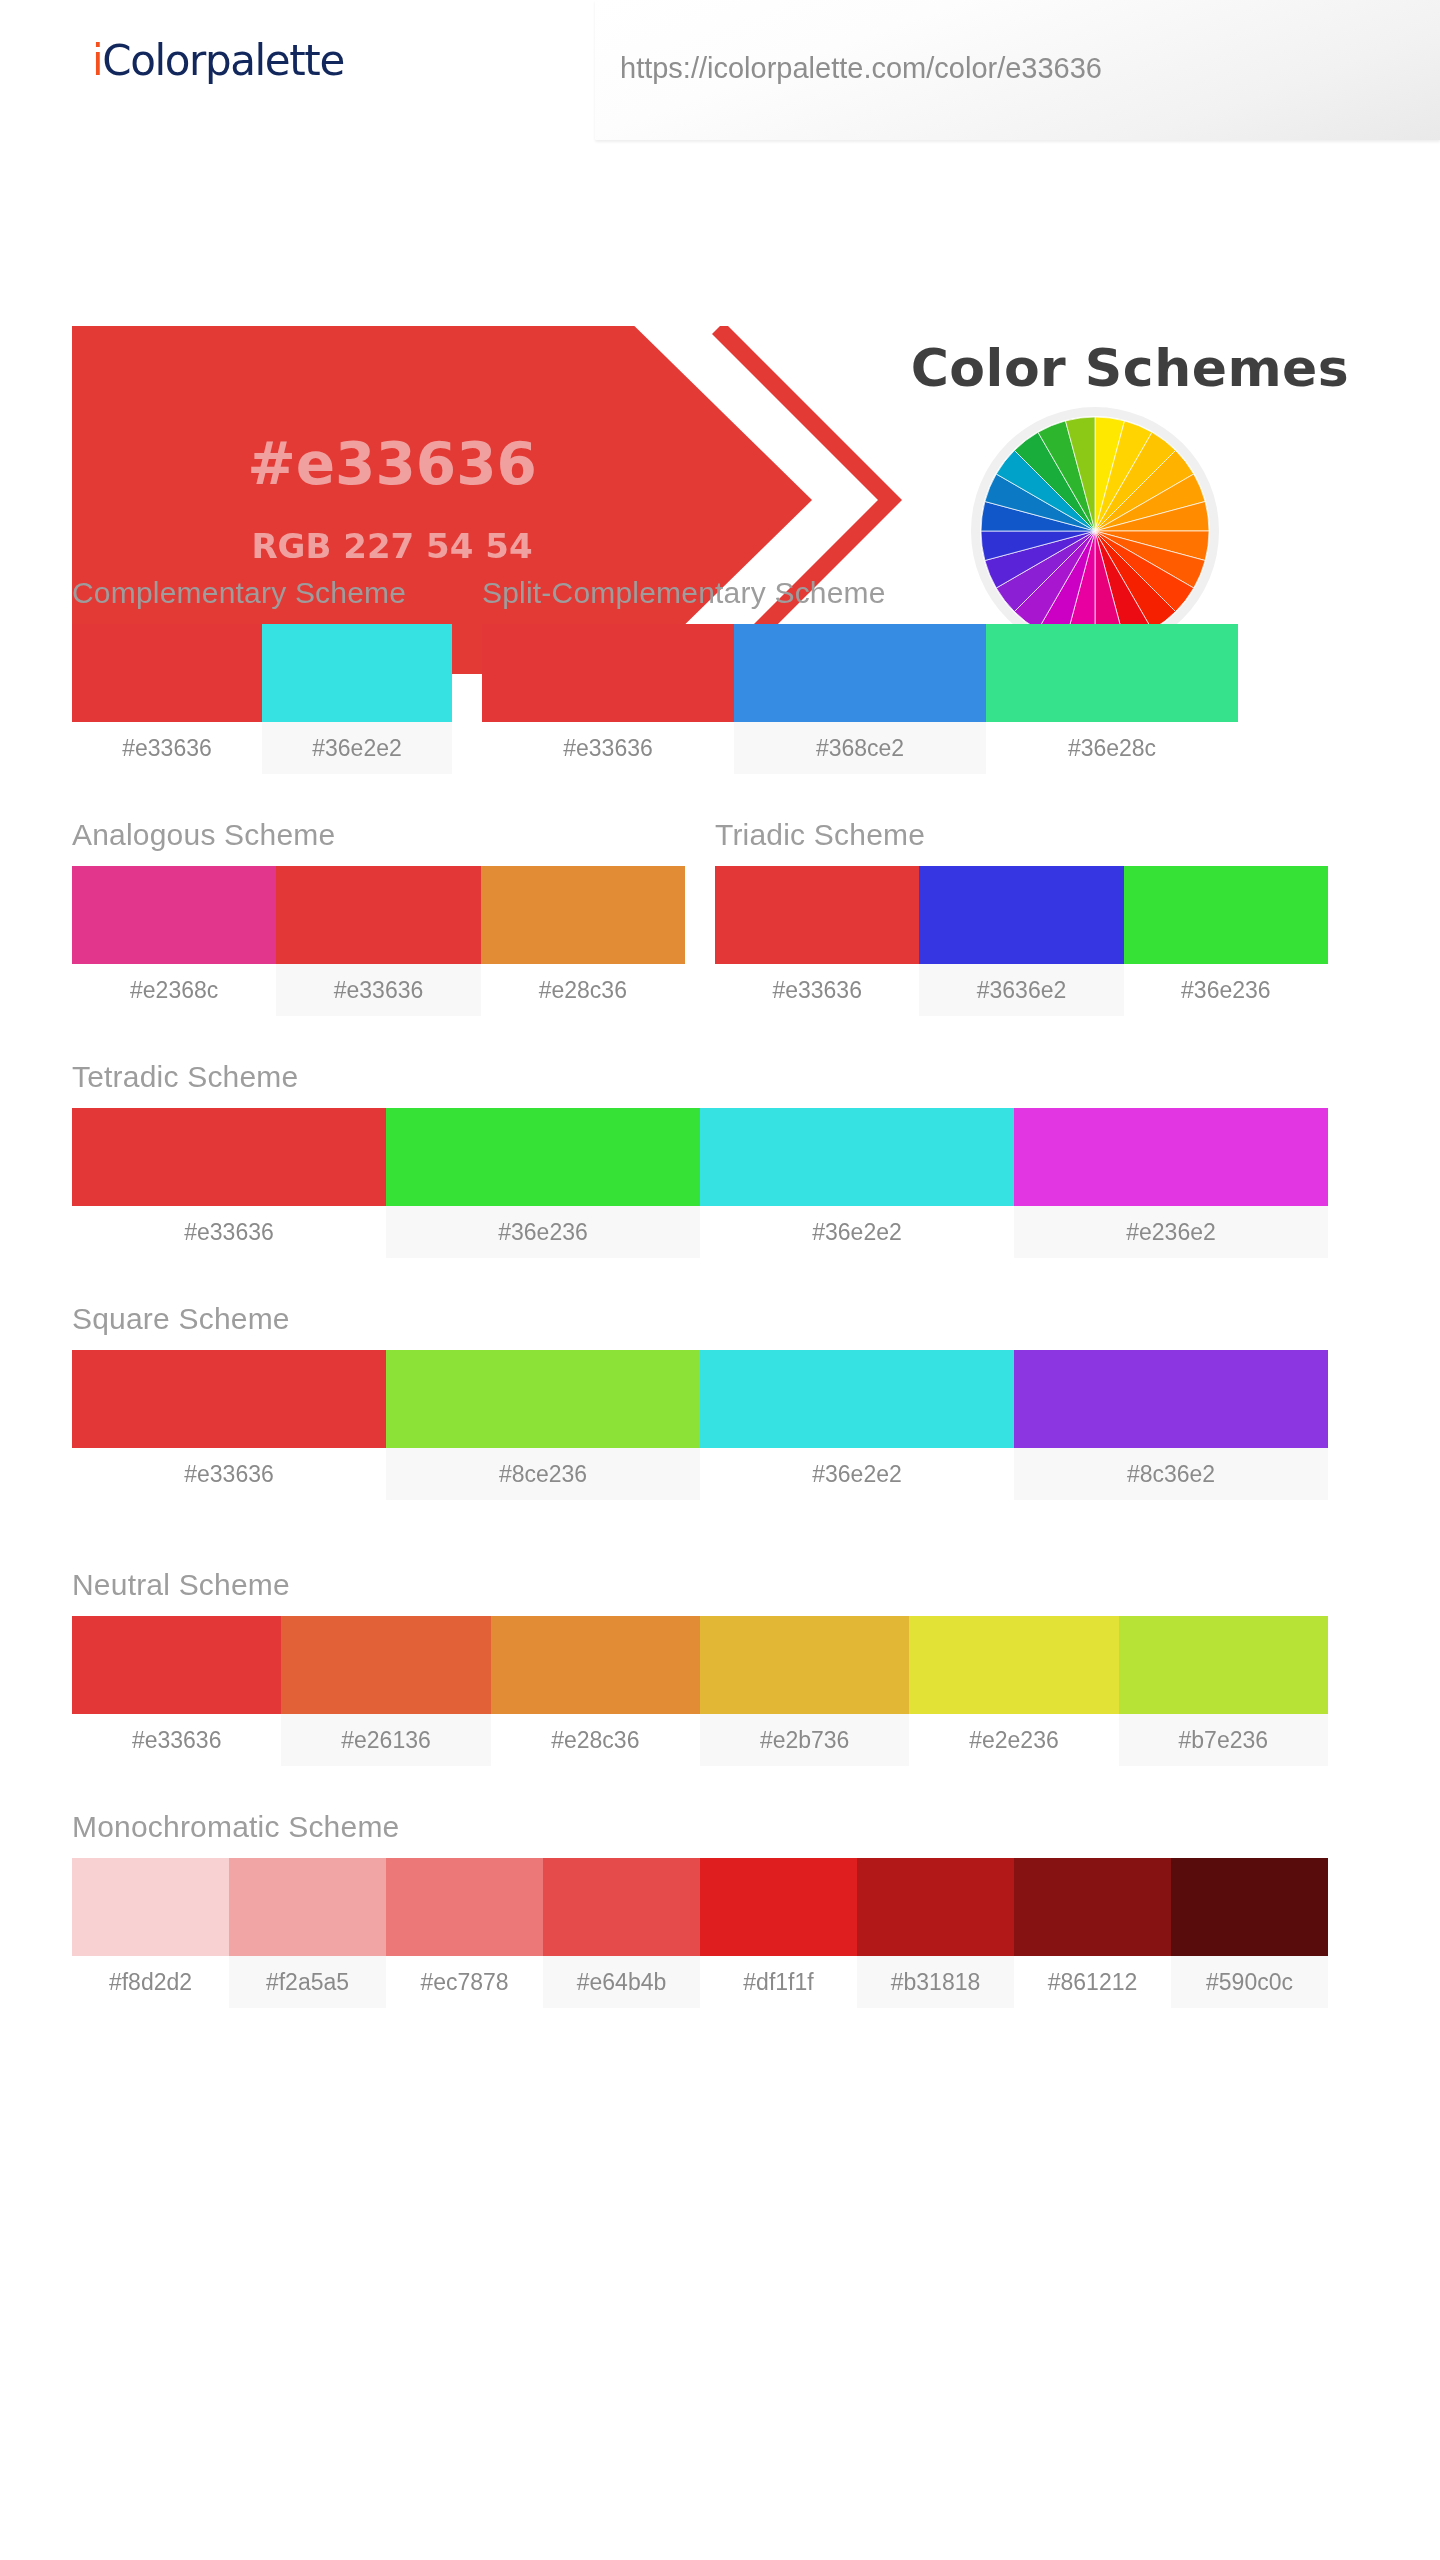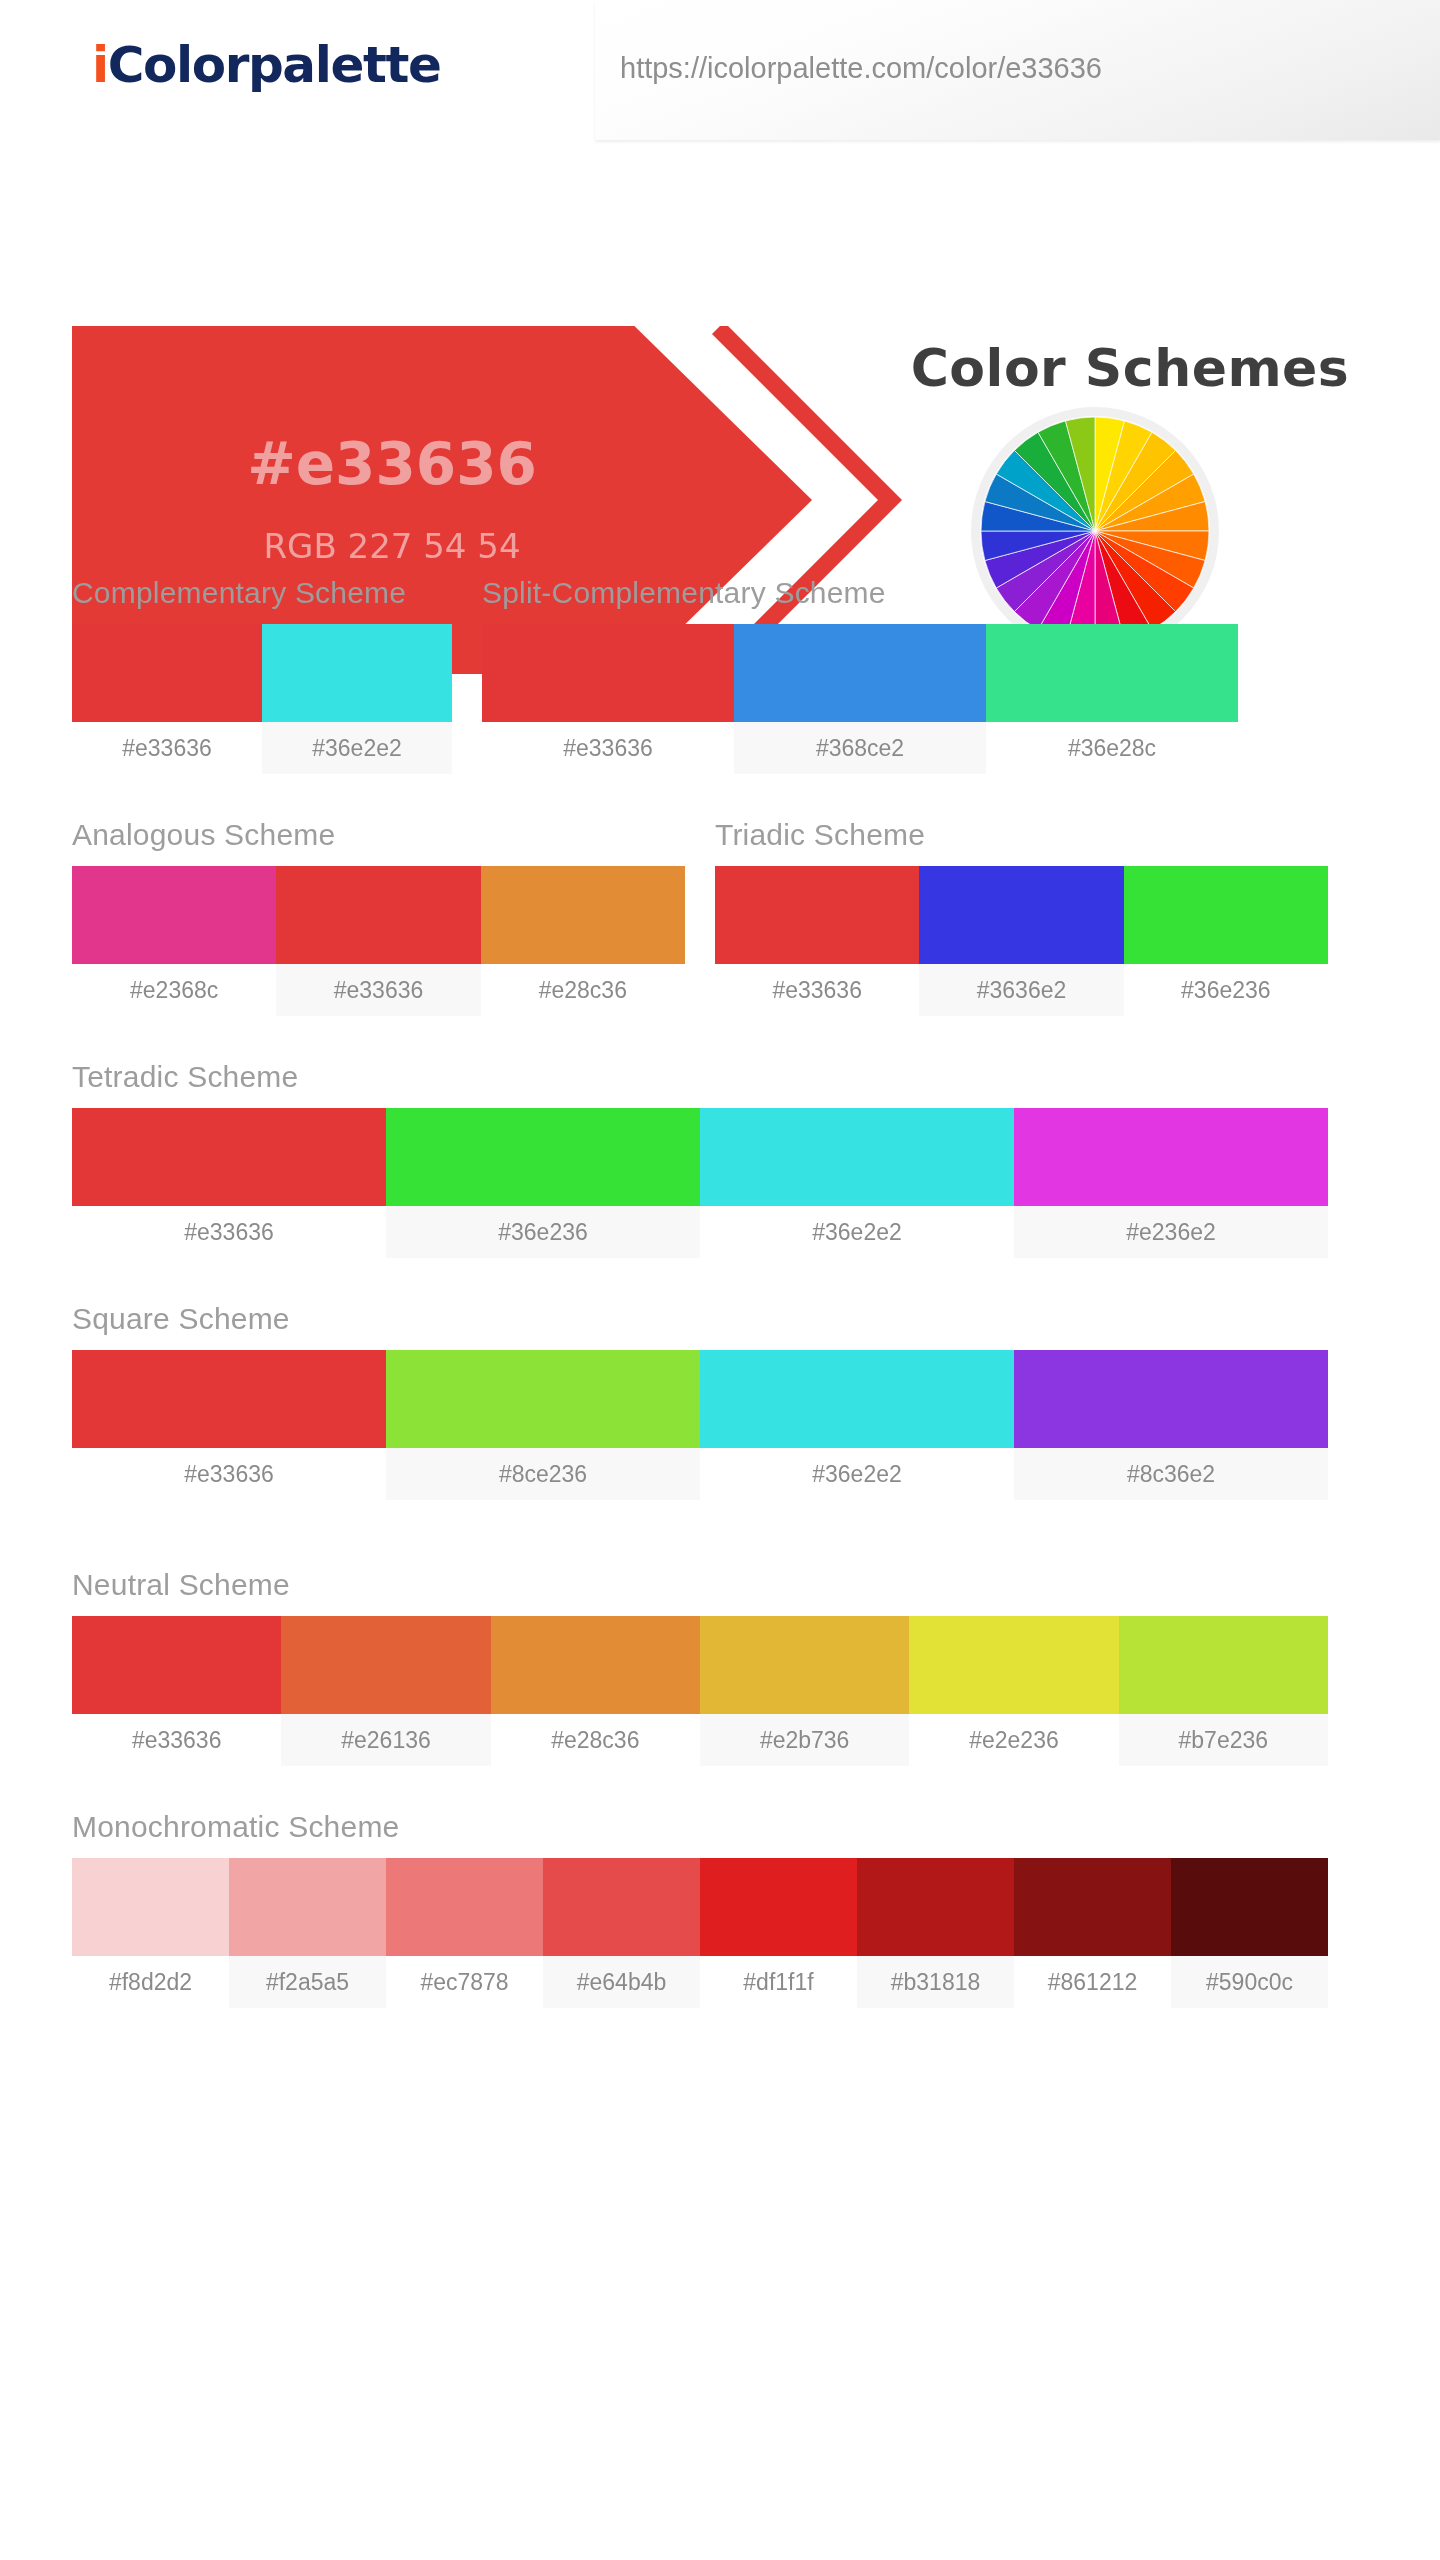--- a/index.html
+++ b/index.html
@@ -36,22 +36,22 @@
     height: 140px;
     background: linear-gradient(160deg, #ffffff 0%, #fdfdfd 30%, #f2f2f2 75%, #e9e9e9 100%);
     box-shadow: 0 2px 3px rgba(0,0,0,0.07);
     border-bottom-left-radius: 2px;
   }
   .logo {
     position: absolute;
     left: 92px;
     top: 36px;
     font-family: "DejaVu Sans", sans-serif;
-    font-size: 50px;
-    font-weight: 700;
+    font-size: 42px;
+    font-weight: 400;
     letter-spacing: -1.4px;
     color: #12275c;
     white-space: nowrap;
   }
   .logo .logo-i {
     color: #f4511e;
   }
   .header-url {
     position: absolute;
     left: 620px;
@@ -106,21 +106,21 @@
     color: #f0a19f;
   }
   .hero-rgb {
     position: absolute;
     left: 0;
     top: 200px;
     width: 640px;
     text-align: center;
     font-family: "DejaVu Sans", sans-serif;
     font-size: 34px;
-    font-weight: 400;
+    font-weight: 700;
     color: #f0a19f;
   }
   .schemes-title {
     position: absolute;
     left: 860px;
     top: 190px;
     width: 540px;
     text-align: center;
     font-family: "DejaVu Sans", sans-serif;
     font-size: 52px;

